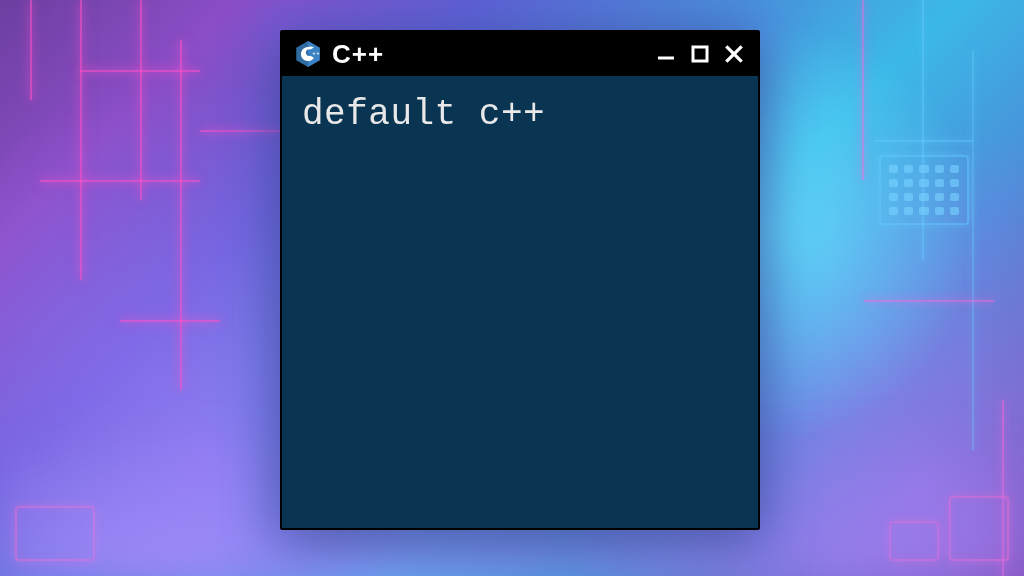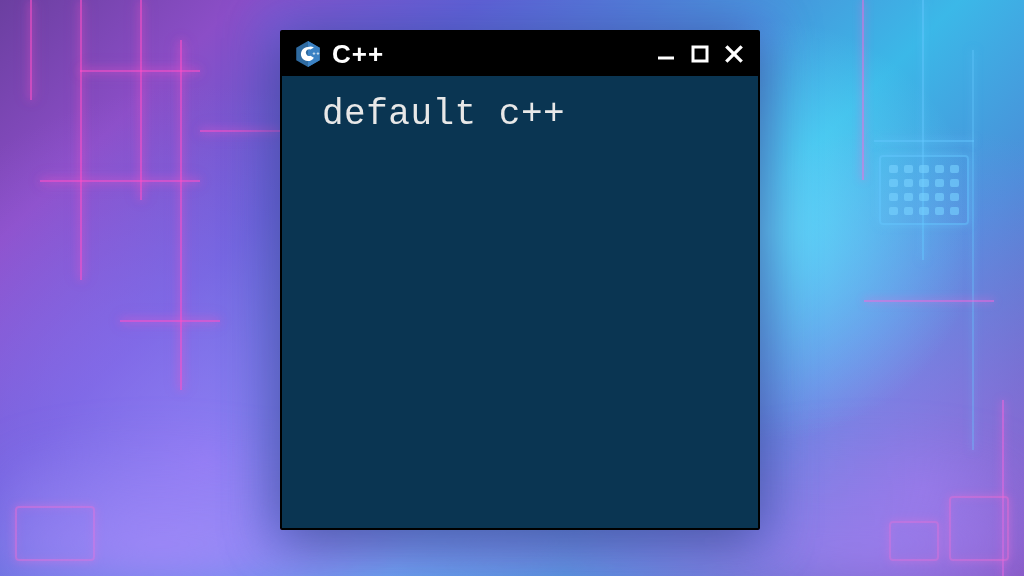--- a/index.html
+++ b/index.html
@@ -167,21 +167,20 @@
     .win-btn svg {
       stroke: #fff;
       stroke-width: 3;
       fill: none;
     }
     
     .terminal-body {
       flex: 1;
       padding: 18px 20px;
       background: #0a3552;
-      margin-left: 20px;
     }
     
     .terminal-text {
       color: #e8e8e8;
       font-family: "Consolas", "Courier New", monospace;
       font-size: 36px;
       font-weight: 400;
       letter-spacing: 0.5px;
       white-space: pre;
     }

